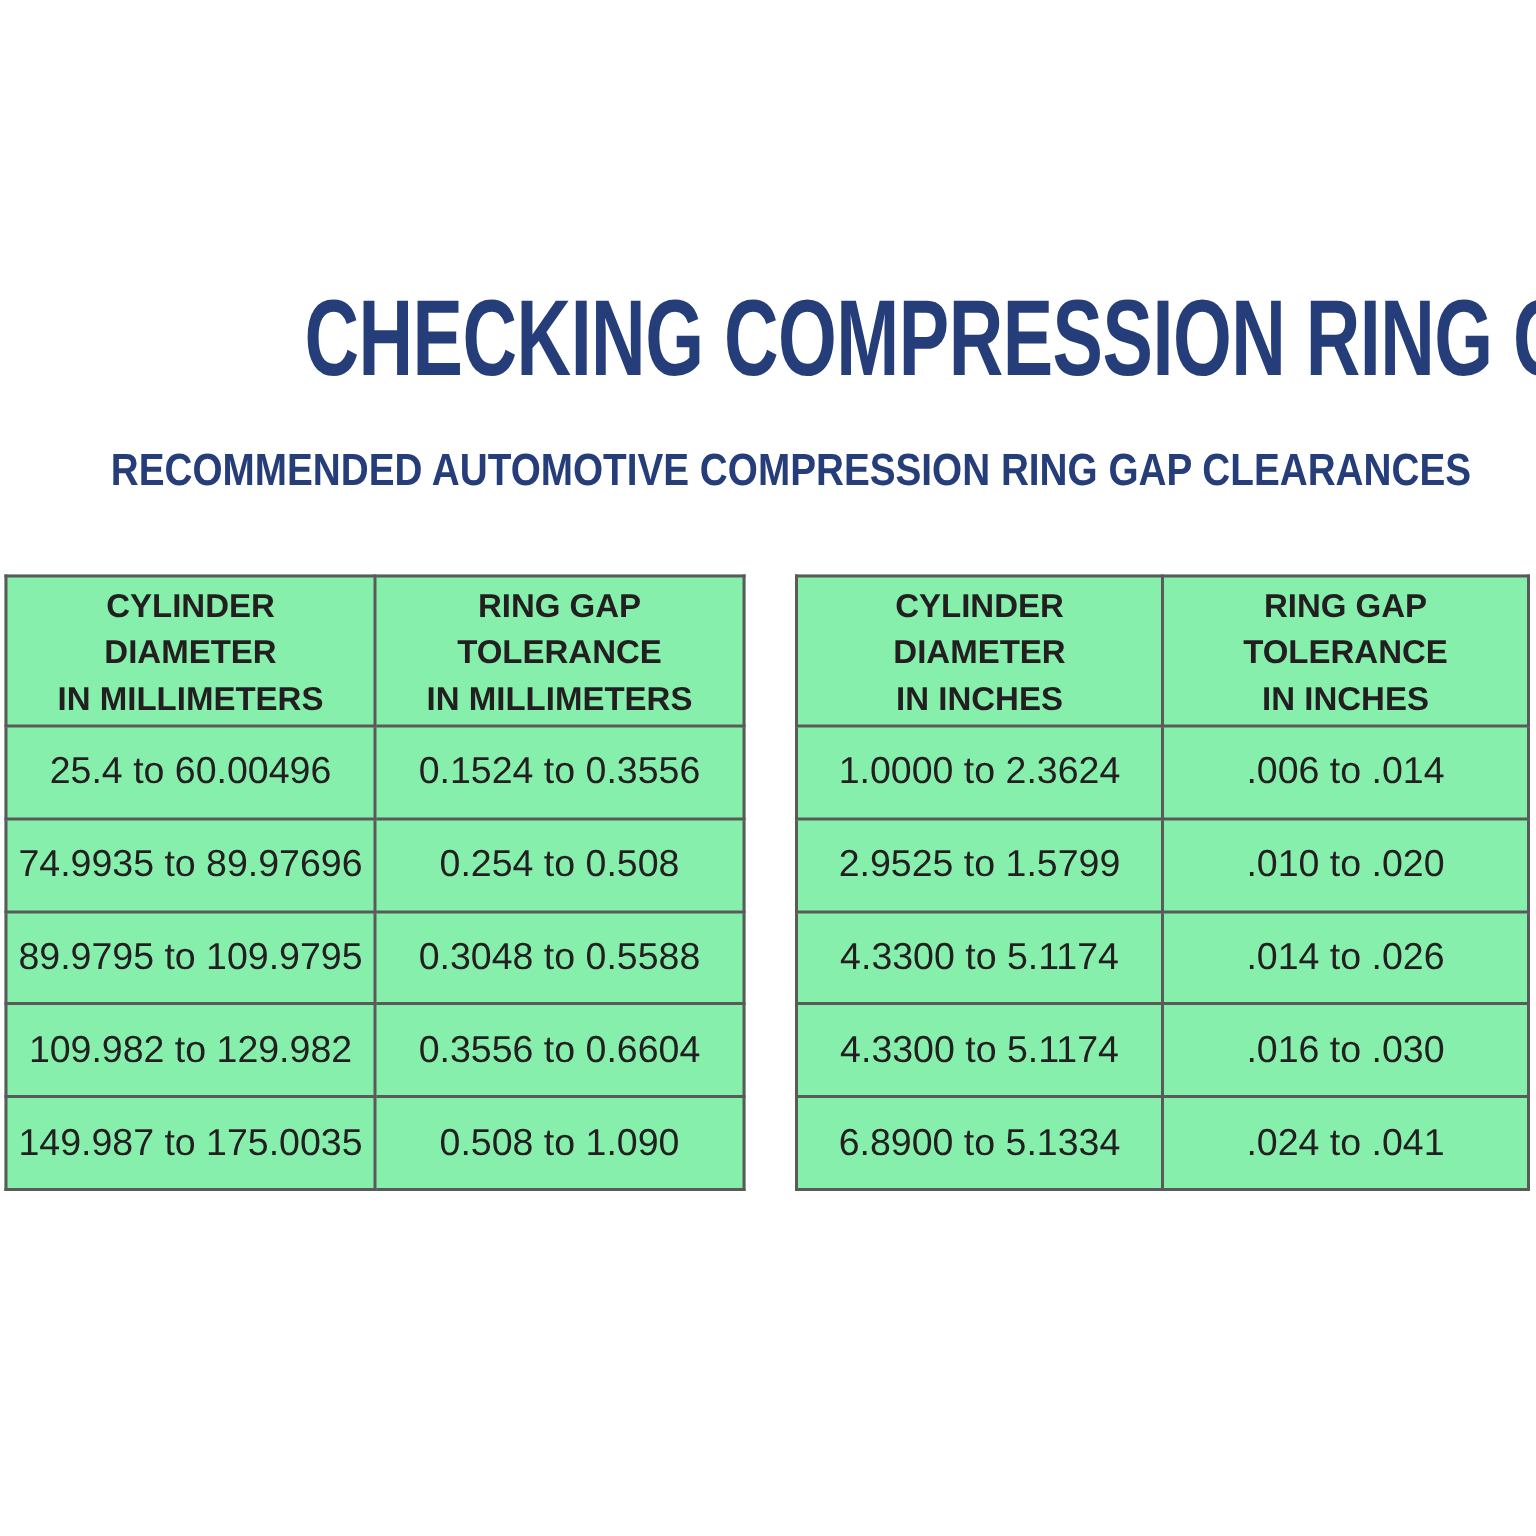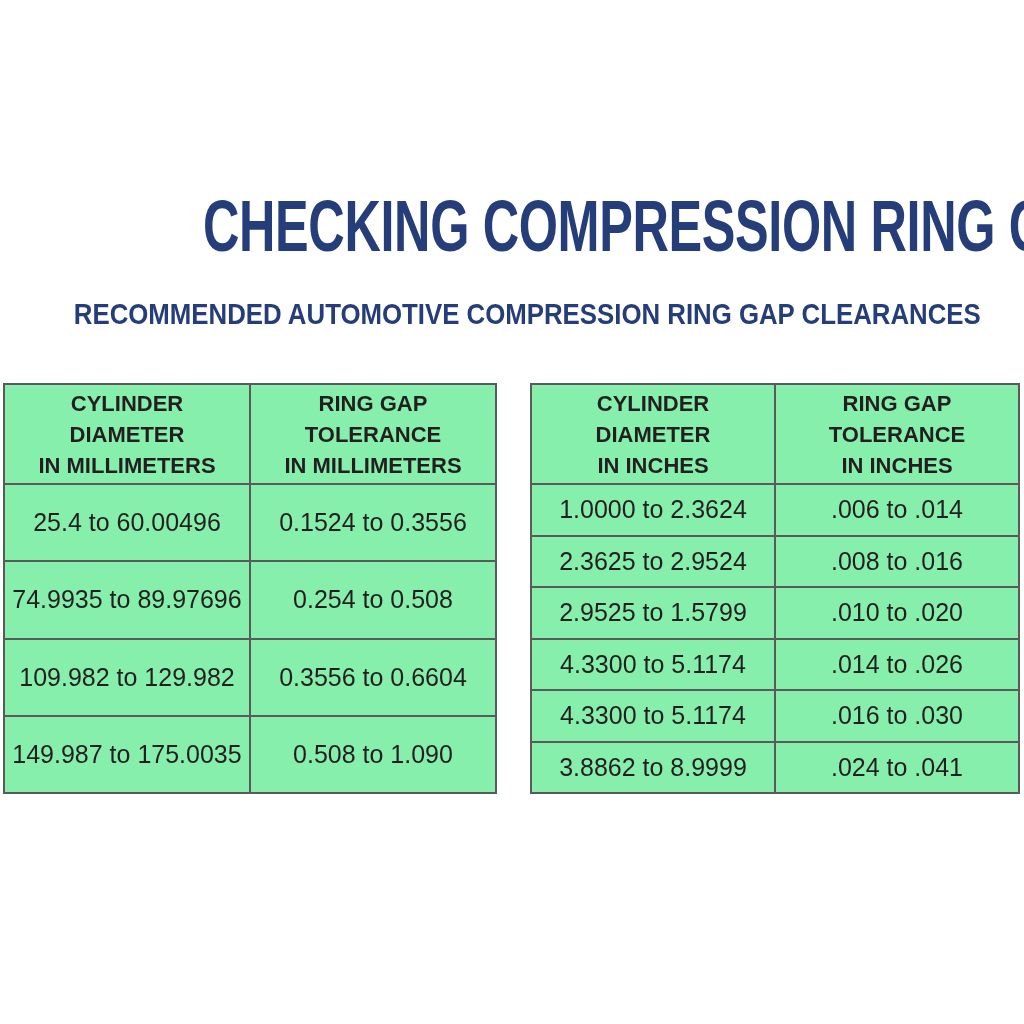--- a/index.html
+++ b/index.html
@@ -119,20 +119,24 @@
       <tbody>
         <tr>
           <td>25.4 to 60.00496</td>
           <td>0.1524 to 0.3556</td>
         </tr>
         <tr>
           <td>74.9935 to 89.97696</td>
           <td>0.254 to 0.508</td>
         </tr>
         <tr>
+          <td>89.9795 to 109.9795</td>
+          <td>0.3048 to 0.5588</td>
+        </tr>
+        <tr>
           <td>109.982 to 129.982</td>
           <td>0.3556 to 0.6604</td>
         </tr>
         <tr>
           <td>149.987 to 175.0035</td>
           <td>0.508 to 1.090</td>
         </tr>
       </tbody>
     </table>
 
@@ -146,36 +150,32 @@
 TOLERANCE
 IN INCHES</th>
         </tr>
       </thead>
       <tbody>
         <tr>
           <td>1.0000 to 2.3624</td>
           <td>.006 to .014</td>
         </tr>
         <tr>
-          <td>2.3625 to 2.9524</td>
-          <td>.008 to .016</td>
-        </tr>
-        <tr>
           <td>2.9525 to 1.5799</td>
           <td>.010 to .020</td>
         </tr>
         <tr>
           <td>4.3300 to 5.1174</td>
           <td>.014 to .026</td>
         </tr>
         <tr>
           <td>4.3300 to 5.1174</td>
           <td>.016 to .030</td>
         </tr>
         <tr>
-          <td>3.8862 to 8.9999</td>
+          <td>6.8900 to 5.1334</td>
           <td>.024 to .041</td>
         </tr>
       </tbody>
     </table>
 
   </div>
 </div>
 
 </body></html>

